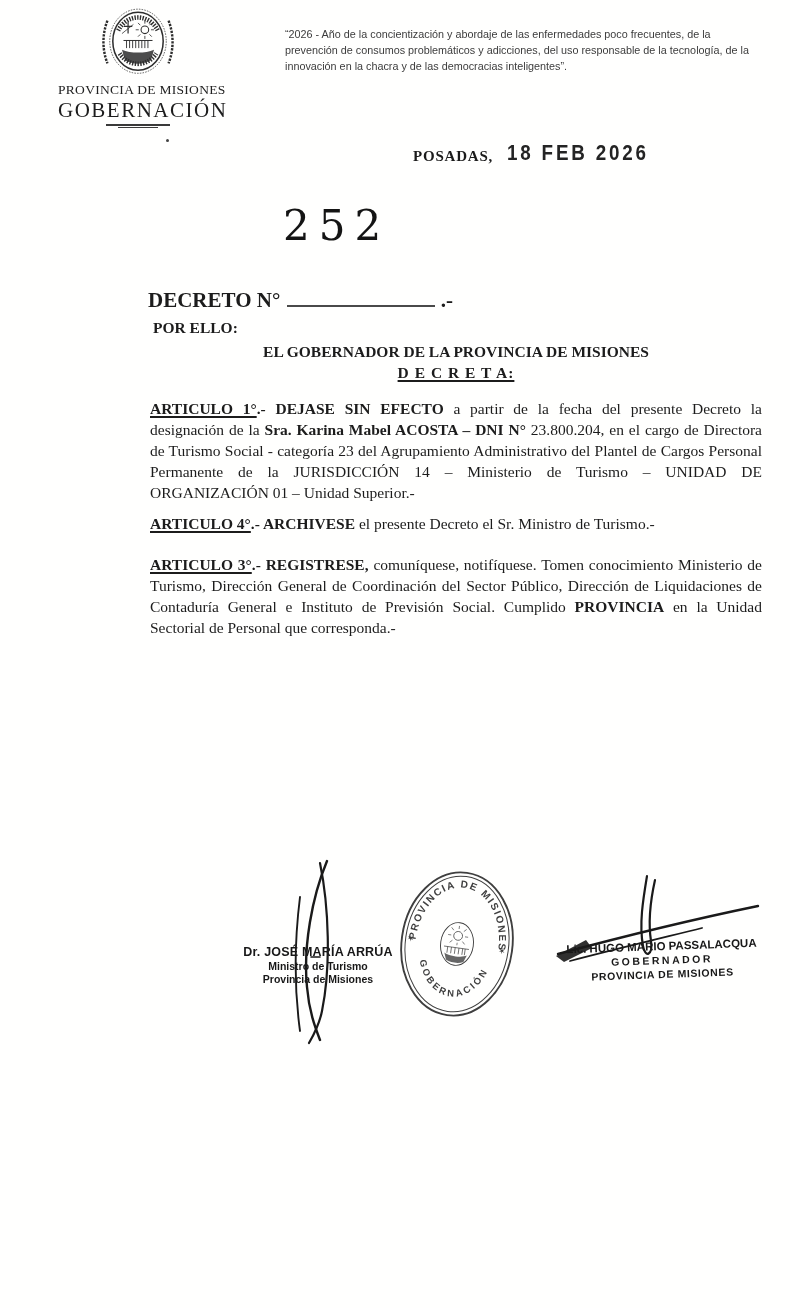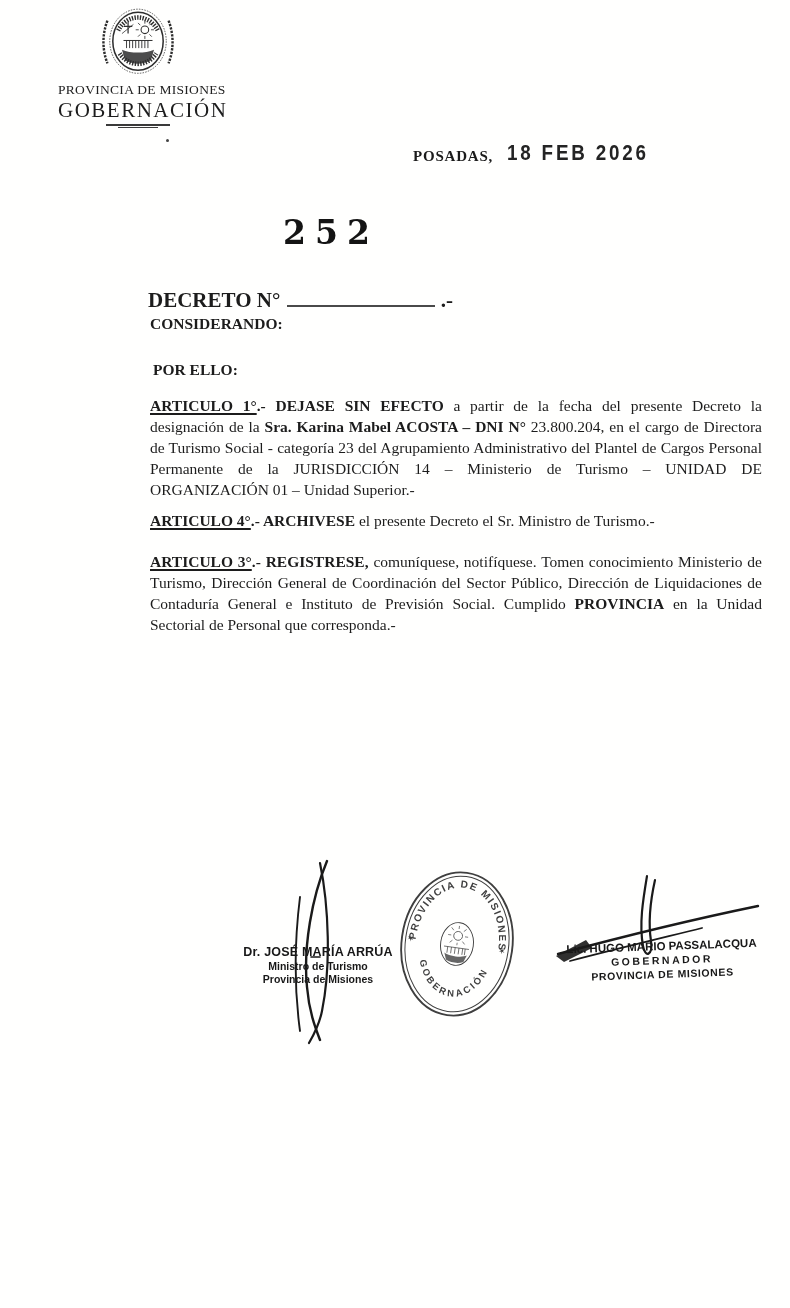--- a/index.html
+++ b/index.html
@@ -29,23 +29,23 @@
   
   .dateline{position:absolute;left:413px;top:143px;white-space:nowrap;}
   .dateline .city{font-weight:bold;font-size:15px;letter-spacing:.8px;color:#1b1b1b;}
   .dateline .stamp-date{
     display:inline-block;margin-left:10px;
     font-family:"Liberation Sans", sans-serif;font-weight:700;
     font-size:20px;letter-spacing:3px;color:#242424;
     transform:scaleY(1.1) scaleX(.94);transform-origin:left bottom;
   }
   .stamp-number{
-    position:absolute;left:283px;top:213px;
-    font-family:"DejaVu Serif", serif;font-weight:700;
-    font-size:33px;letter-spacing:9px;color:#141414;
+    position:absolute;left:283px;top:201px;
+    font-family:"DejaVu Serif", serif;font-weight:400;
+    font-size:42px;letter-spacing:9px;color:#141414;
   }
   .decree-line{position:absolute;left:148px;top:240px;font-size:21px;font-weight:bold;white-space:nowrap;margin-top:48px;}
   .decree-line .rule{display:inline-block;width:148px;border-bottom:2px solid #4a4a4a;margin:0 1px;}
   .decree-line .suffix{font-weight:bold;}
 
   
   .body{position:absolute;left:150px;top:292px;width:612px;}
   .body p{margin:0;font-size:15.5px;line-height:21px;text-align:justify;}
   .indent1{text-indent:263px;}
   .considerando{margin-top:21px !important;}
@@ -94,43 +94,45 @@
       </g>
       <path d="M34,56 C45,61 65,61 76,56 L72,70 C62,76 48,76 38,70 Z" fill="#2e2e2e" opacity=".85"></path>
     </svg>
     <div class="brand-name">PROVINCIA DE MISIONES</div>
     <div class="brand-unit">GOBERNACIÓN</div>
     <div class="brand-rule">
         <span></span>
       </div>
   </div>
 
+  <p class="motto">“2026 - Año de la concientización y abordaje de las enfermedades poco frecuentes, de la prevención de consumos problemáticos y adicciones, del uso responsable de la tecnología, de la innovación en la chacra y de las democracias inteligentes”.</p>
 
   <div class="artifact-dot"></div>
 
   <div class="dateline">
     <span class="city">POSADAS,</span>
     <span class="stamp-date">18 FEB 2026</span>
   </div>
 
   <span class="stamp-number">252</span>
   <div class="decree-line">
     <span class="lbl">DECRETO N°</span>
     <span class="rule"></span>
     <span class="suffix">.-</span>
   </div>
 
   <main class="body">
 
-    <p class="para considerando"><b>CONSIDERANDO:</b></p>
 
 
 
     <p class="para porello"><b>POR ELLO:</b></p>
 
+    <p class="center-heading"><b>EL GOBERNADOR DE LA PROVINCIA DE MISIONES</b></p>
+    <p class="center-heading decreta"><b class="u">D E C R E T A:</b></p>
 
     <p class="para article1"><b class="u">ARTICULO 1°</b><b>.- </b><b>DEJASE SIN EFECTO</b><span>  a partir de la fecha del presente Decreto la designación de la </span><b>Sra. Karina Mabel ACOSTA</b><b> – DNI N°</b><span> 23.800.204, en el cargo de Directora de Turismo Social - categoría 23 del Agrupamiento Administrativo del Plantel de Cargos Personal Permanente de la JURISDICCIÓN 14 – Ministerio de Turismo – UNIDAD DE ORGANIZACIÓN 01 – Unidad Superior.-</span></p>
 
     <p class="para article2"><b class="u">ARTICULO 4°</b><b>.- </b><b>ARCHIVESE</b><span> el presente Decreto el Sr. Ministro de Turismo.-</span></p>
 
     <p class="para article3"><b class="u">ARTICULO 3°</b><b>.- </b><b>REGISTRESE,</b><span> comuníquese, notifíquese. Tomen conocimiento Ministerio de Turismo, Dirección General de Coordinación del Sector Público, Dirección de Liquidaciones de Contaduría General e Instituto de Previsión Social. Cumplido </span><b>PROVINCIA</b><span> en la Unidad Sectorial de Personal que corresponda.-</span></p>
   </main>
 
   <svg class="stroke-left" width="62" height="190" viewBox="0 0 62 190">
     <g fill="none" stroke="#1a1a1a" stroke-linecap="round">

